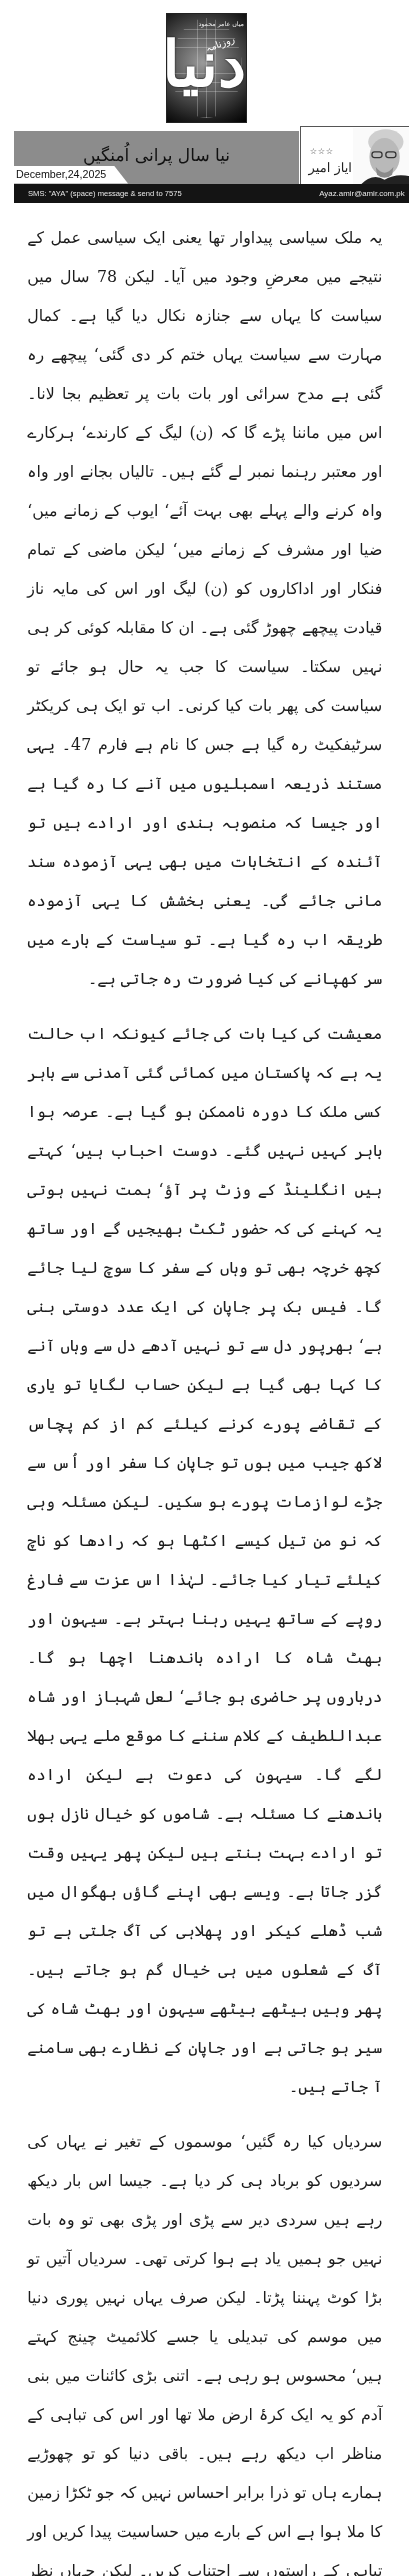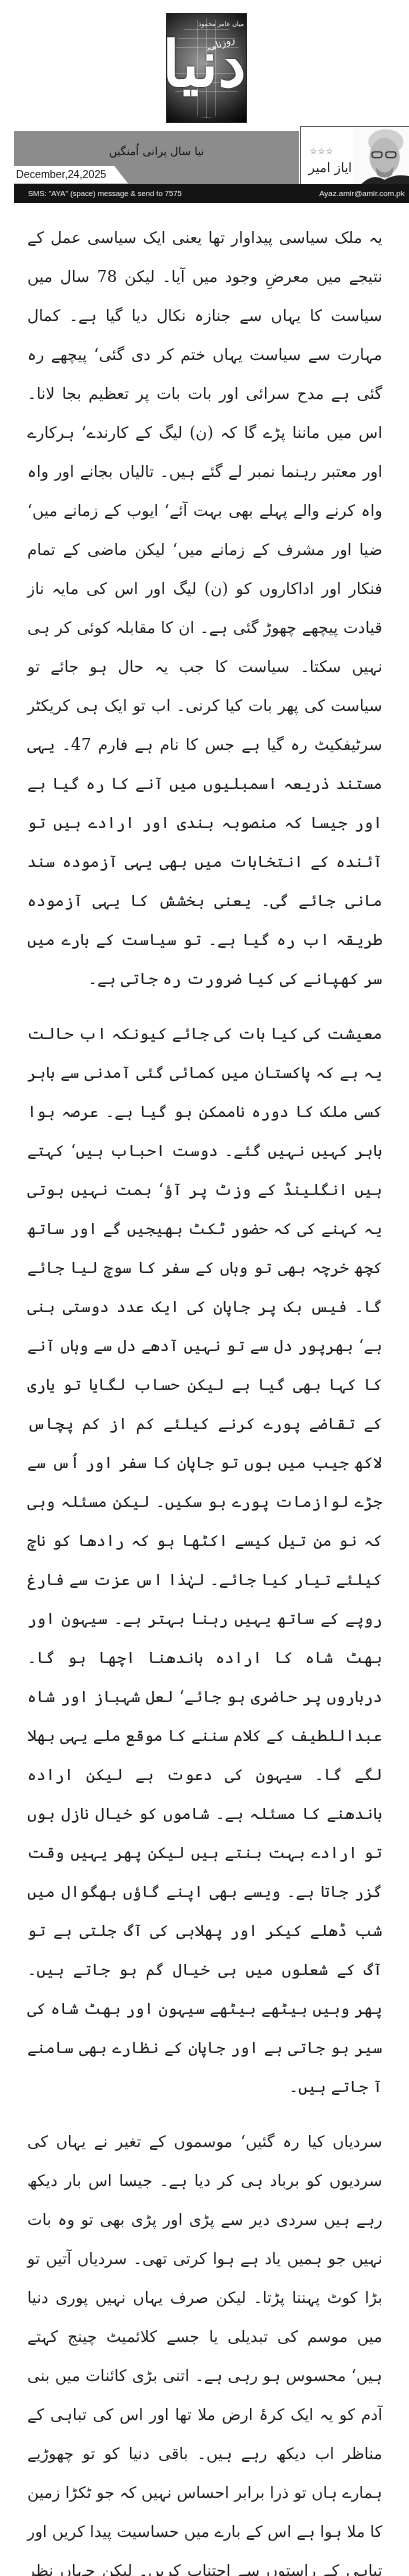--- a/index.html
+++ b/index.html
@@ -8,21 +8,21 @@
   .logo .grid { position:absolute; inset:0; background:
       repeating-linear-gradient(90deg, rgba(255,255,255,0.25) 0 0.6px, transparent 0.6px 8.8px),
       repeating-linear-gradient(0deg, rgba(255,255,255,0.25) 0 0.6px, transparent 0.6px 8.8px);
       border-radius:50%; margin:3.8px; }
   .logo .word { position:absolute; left:0; right:0; top:19px; text-align:center; color:#fff; font-family:"DejaVu Serif", serif; font-size:63px; font-weight:bold; direction:rtl; line-height:1; text-shadow:0 0 1.9px #000; }
   .logo .small { position:absolute; left:31.5px; top:6.3px; color:#eee; font-size:6.3px; direction:rtl; font-family:"DejaVu Serif", serif; }
   .logo .sub { position:absolute; right:11.3px; top:24px; color:#fff; font-size:9.5px; direction:rtl; font-family:"DejaVu Serif", serif; transform:rotate(-20deg); }
 
   .header { position:absolute; left:14px; top:126px; width:383px; height:77px; }
   .title-band { position:absolute; left:0; top:5px; width:285px; height:53px; background:#8c8c8c; }
-  .title-band .title { position:absolute; left:0; right:0; top:14px; text-align:center; direction:rtl; color:#111; font-family:"DejaVu Serif", serif; font-size:11px; }
+  .title-band .title { position:absolute; left:0; right:0; top:14px; text-align:center; direction:rtl; color:#111; font-family:"DejaVu Serif", serif; font-size:17px; }
   .date-tab { position:absolute; left:0; top:40px; height:17.6px; padding:0 19px 0 0; background:#fff; clip-path:polygon(0 0, 88% 0, 100% 100%, 0 100%); width:95px; }
   .date-tab span { display:block; font-family:"Liberation Sans", sans-serif; font-size:10.7px; color:#111; line-height:17.6px; padding-left:2px; }
   .author-box { position:absolute; left:286px; top:0; width:112px; height:58px; border:0.6px solid #555; background:#fff; overflow:hidden; }
   .author-box .stars { position:absolute; left:8.8px; top:19px; font-size:8.2px; color:#555; letter-spacing:0.6px; }
   .author-box .name { position:absolute; left:7.6px; top:33px; font-size:13px; direction:rtl; font-family:"DejaVu Serif", serif; color:#222; }
   .author-box .photo { position:absolute; right:0; top:1.3px; width:60px; height:58px; }
   .sms-bar { position:absolute; left:0; top:58px; width:397px; height:19px; background:#141414; color:#e8e8e8; font-family:"Liberation Sans", sans-serif; font-size:7.6px; }
   .sms-bar .sms { position:absolute; left:14px; top:5px; }
   .sms-bar .email { position:absolute; right:6.3px; top:5px; font-size:7.9px; }
 

